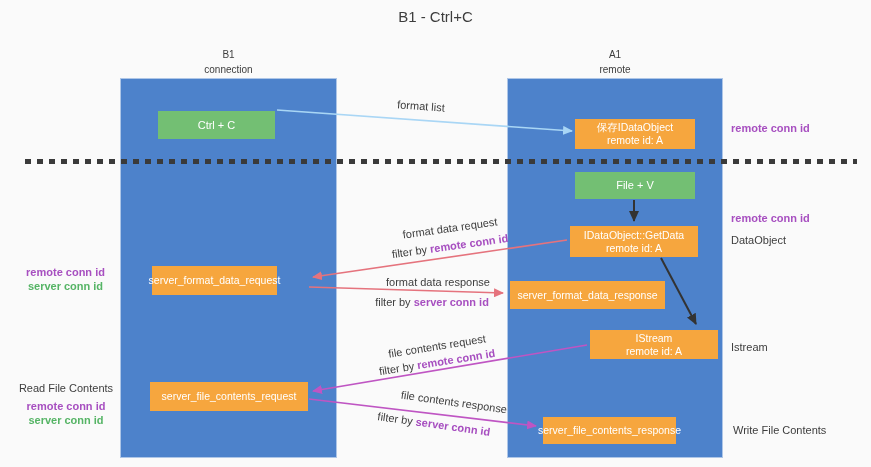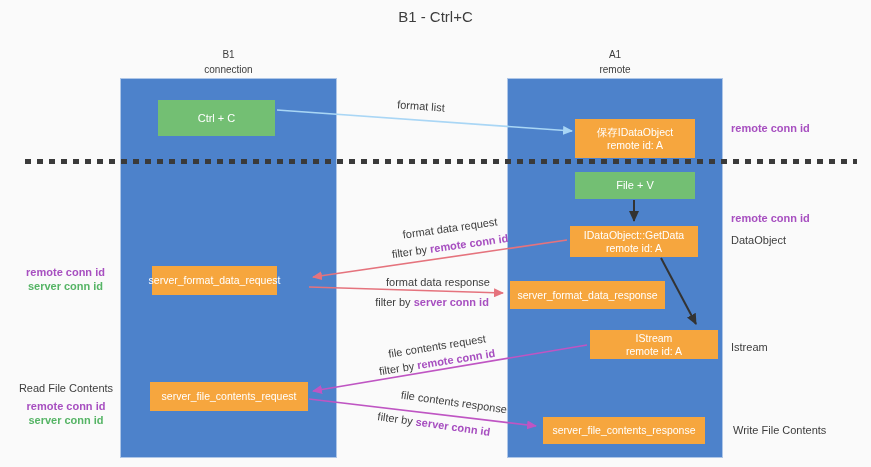--- a/index.html
+++ b/index.html
@@ -76,25 +76,25 @@
     </defs>
     <line class="s-blue" x1="277" y1="110" x2="572" y2="131" marker-end="url(#mb)"></line>
     <line class="s-black" x1="634" y1="200" x2="634" y2="221" marker-end="url(#mk)"></line>
     <line class="s-black" x1="661" y1="258" x2="696" y2="324" marker-end="url(#mk)"></line>
     <line class="s-salmon" x1="567" y1="240" x2="313" y2="277" marker-end="url(#ms)"></line>
     <line class="s-salmon" x1="309" y1="287" x2="503" y2="293" marker-end="url(#ms)"></line>
     <line class="s-magenta" x1="587" y1="345" x2="313" y2="391" marker-end="url(#mm)"></line>
     <line class="s-magenta" x1="309" y1="399" x2="536" y2="426" marker-end="url(#mm)"></line>
   </svg>
 
-  <div class="node green" style="left:158px;top:100px;width:117px;height:36px;">
+  <div class="node green" style="left:158px;top:111px;width:117px;height:28px;">
     <span>Ctrl + C</span>
   </div>
 
-  <div class="node orange" style="left:575px;top:119px;width:120px;height:39px;align-items:center;">
+  <div class="node orange" style="left:575px;top:119px;width:120px;height:30px;align-items:center;">
     <span>保存IDataObject</span>
     <span>remote id: A</span>
   </div>
 
   <div class="node green" style="left:575px;top:172px;width:120px;height:27px;">
     <span>File + V</span>
   </div>
 
   <div class="node orange" style="left:570px;top:226px;width:128px;height:31px;">
     <span>IDataObject::GetData</span>
@@ -111,21 +111,21 @@
 
   <div class="node orange" style="left:590px;top:330px;width:128px;height:29px;">
     <span>IStream</span>
     <span>remote id: A</span>
   </div>
 
   <div class="node orange" style="left:150px;top:382px;width:158px;height:29px;">
     <span>server_file_contents_request</span>
   </div>
 
-  <div class="node orange" style="left:543px;top:417px;width:162px;height:27px;">
+  <div class="node orange" style="left:543px;top:417px;width:133px;height:27px;">
     <span>server_file_contents_response</span>
   </div>
 
   <div class="alabel" style="left:371px;top:100px;width:100px;transform:rotate(4deg);">format list</div>
 
   <div class="alabel" style="left:385px;top:222px;width:130px;transform:rotate(-8deg);">format data request</div>
   <div class="alabel" style="left:385px;top:240px;width:130px;transform:rotate(-8deg);">
     <span>filter by</span>
     <span class="purple">remote conn id</span>
   </div>

